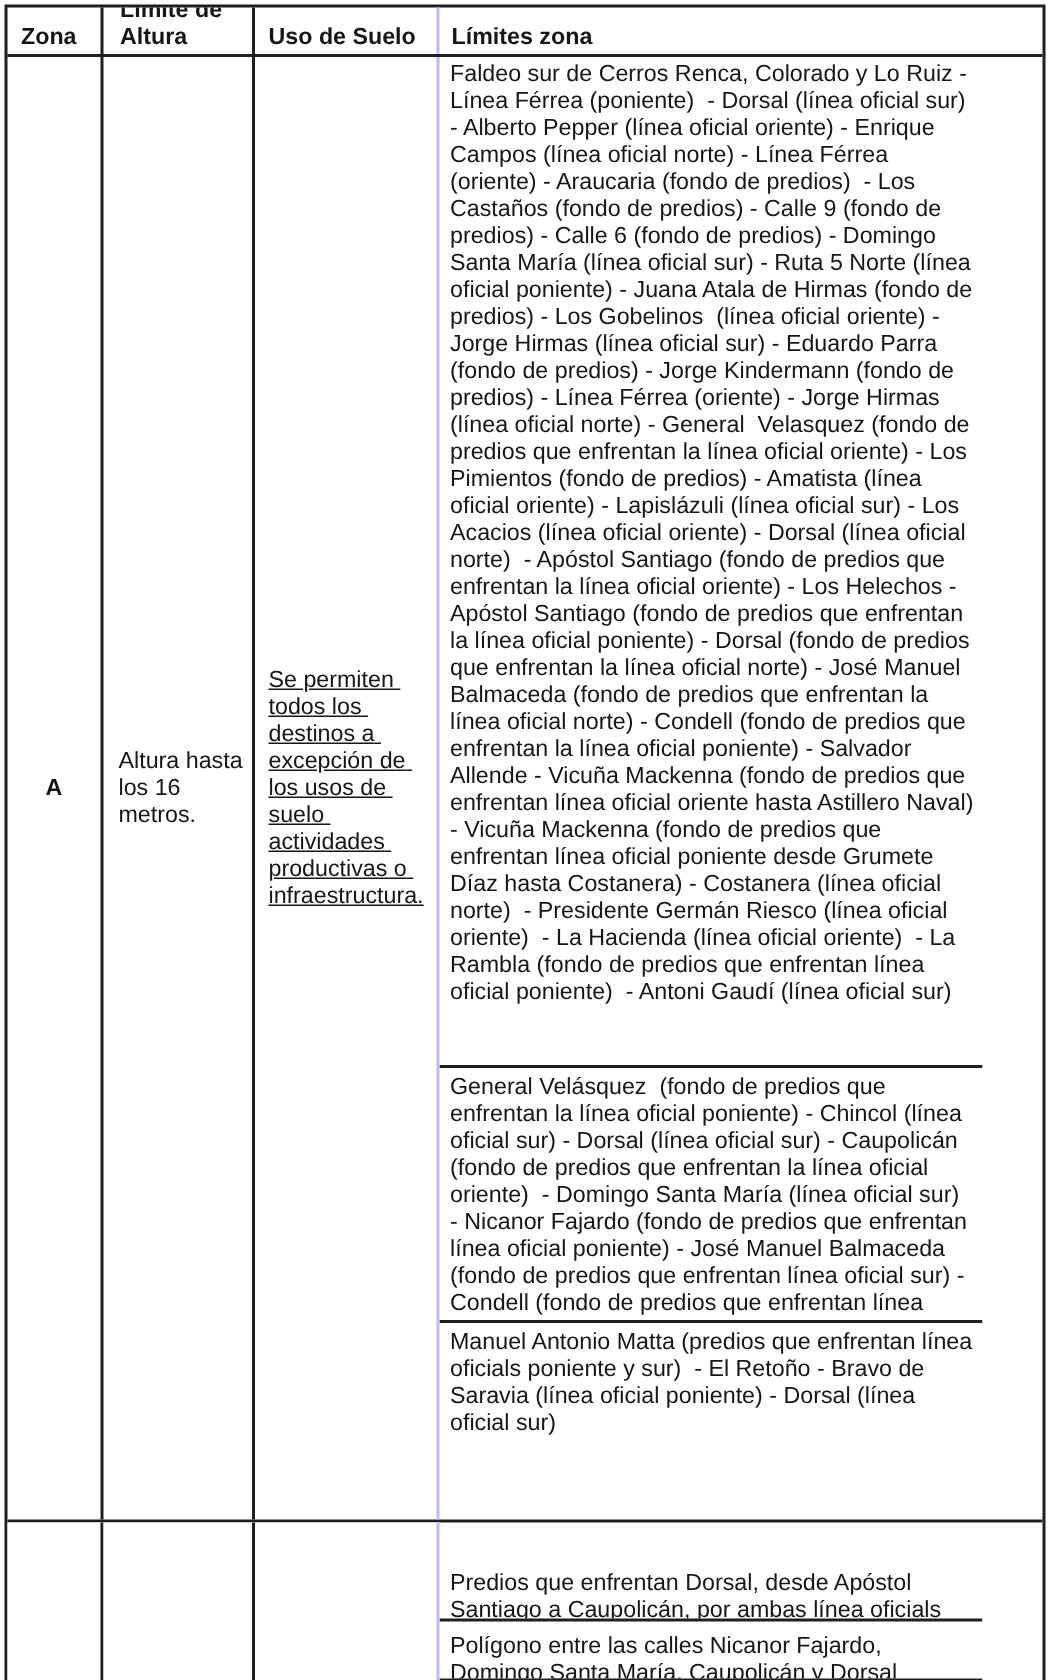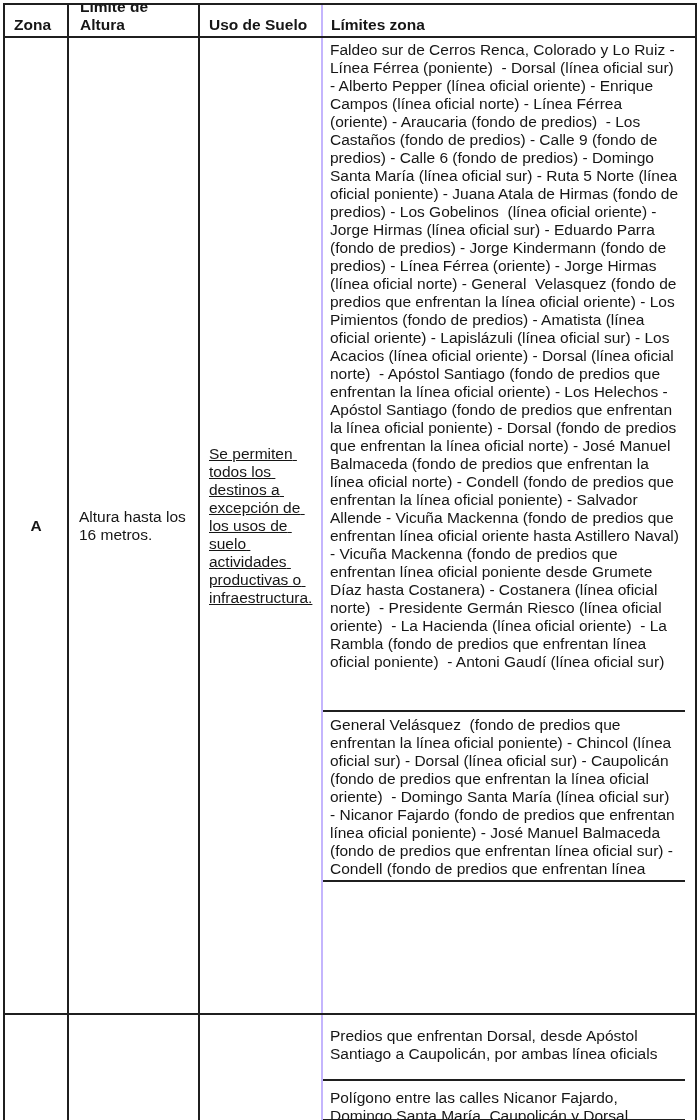--- a/index.html
+++ b/index.html
@@ -33,21 +33,21 @@
     width: 100%;
     box-sizing: border-box;
   }
   .cell {
     box-sizing: border-box;
     font-size: 15.5px;
     line-height: 18px;
     overflow: hidden;
   }
   .cell.c1 { width: 64px;  border-right: 2px solid #1f1f1f; }
-  .cell.c2 { width: 131px; border-right: 2px solid #1f1f1f; }
+  .cell.c2 { width: 101px; border-right: 2px solid #1f1f1f; }
   .cell.c3 { width: 123px; border-right: 2px solid #c4b5fd; }
   .cell.c4 { width: 362px; }
 
   
   .row.head { height: 33px; border-bottom: 2px solid #1f1f1f; }
   .row.head .cell {
     display: flex;
     align-items: flex-end;
     font-weight: 700;
     padding: 1px 4px 2px 9px;
@@ -79,21 +79,21 @@
   }
   .zoneA .sub.s1 { height: 674px; border-bottom: 2px solid #1f1f1f; padding-top: 3px; }
   .zoneA .sub.s2 { height: 170px; border-bottom: 2px solid #1f1f1f; }
   .zoneA .sub.s3 { flex: 1 1 auto; }
 
   
   .row.zoneB { height: 110px; }
   .row.zoneB .cell.c1,
   .row.zoneB .cell.c2,
   .row.zoneB .cell.c3 { background: #ffffff; }
-  .zoneB .sub.s1 { height: 68px; border-bottom: 2px solid #1f1f1f; padding-top: 12px; }
+  .zoneB .sub.s1 { height: 68px; border-bottom: 2px solid #1f1f1f; padding-top: 32px; }
   .zoneB .sub.s2 { height: 41px; border-bottom: 2px solid #1f1f1f; padding-top: 8px; }
   .zoneB .sub.s3 { flex: 1 1 auto; }
 </style>
 </head>
 <body>
 
 <div class="page">
   <div class="table">
 
     <div class="row head">
@@ -103,20 +103,21 @@
       <div class="cell c4">Límites zona</div>
     </div>
 
     <div class="row zoneA">
       <div class="cell c1">A</div>
       <div class="cell c2">Altura hasta los 16 metros.</div>
       <div class="cell c3">Se permiten todos los destinos a excepción de los usos de suelo actividades productivas o infraestructura.</div>
       <div class="cell c4 stack">
         <div class="sub s1">Faldeo sur de Cerros Renca, Colorado y Lo Ruiz - Línea Férrea (poniente)  - Dorsal (línea oficial sur) - Alberto Pepper (línea oficial oriente) - Enrique Campos (línea oficial norte) - Línea Férrea (oriente) - Araucaria (fondo de predios)  - Los Castaños (fondo de predios) - Calle 9 (fondo de predios) - Calle 6 (fondo de predios) - Domingo Santa María (línea oficial sur) - Ruta 5 Norte (línea oficial poniente) - Juana Atala de Hirmas (fondo de predios) - Los Gobelinos  (línea oficial oriente) - Jorge Hirmas (línea oficial sur) - Eduardo Parra (fondo de predios) - Jorge Kindermann (fondo de predios) - Línea Férrea (oriente) - Jorge Hirmas (línea oficial norte) - General  Velasquez (fondo de predios que enfrentan la línea oficial oriente) - Los Pimientos (fondo de predios) - Amatista (línea oficial oriente) - Lapislázuli (línea oficial sur) - Los Acacios (línea oficial oriente) - Dorsal (línea oficial norte)  - Apóstol Santiago (fondo de predios que enfrentan la línea oficial oriente) - Los Helechos - Apóstol Santiago (fondo de predios que enfrentan la línea oficial poniente) - Dorsal (fondo de predios que enfrentan la línea oficial norte) - José Manuel Balmaceda (fondo de predios que enfrentan la línea oficial norte) - Condell (fondo de predios que enfrentan la línea oficial poniente) - Salvador Allende - Vicuña Mackenna (fondo de predios que enfrentan línea oficial oriente hasta Astillero Naval) - Vicuña Mackenna (fondo de predios que enfrentan línea oficial poniente desde Grumete Díaz hasta Costanera) - Costanera (línea oficial norte)  - Presidente Germán Riesco (línea oficial oriente)  - La Hacienda (línea oficial oriente)  - La Rambla (fondo de predios que enfrentan línea oficial poniente)  - Antoni Gaudí (línea oficial sur)</div>
         <div class="sub s2">General Velásquez  (fondo de predios que enfrentan la línea oficial poniente) - Chincol (línea oficial sur) - Dorsal (línea oficial sur) - Caupolicán (fondo de predios que enfrentan la línea oficial oriente)  - Domingo Santa María (línea oficial sur)  - Nicanor Fajardo (fondo de predios que enfrentan línea oficial poniente) - José Manuel Balmaceda (fondo de predios que enfrentan línea oficial sur) - Condell (fondo de predios que enfrentan línea oficial oriente) - Costanera (línea oficial norte</div>
+        <div class="sub s3">Manuel Antonio Matta (predios que enfrentan línea oficials poniente y sur)  - El Retoño - Bravo de Saravia (línea oficial poniente) - Dorsal (línea oficial sur)</div>
       </div>
     </div>
 
     <div class="row zoneB">
       <div class="cell c1"></div>
       <div class="cell c2"></div>
       <div class="cell c3"></div>
       <div class="cell c4 stack">
         <div class="sub s1">Predios que enfrentan Dorsal, desde Apóstol Santiago a Caupolicán, por ambas línea oficials</div>
         <div class="sub s2">Polígono entre las calles Nicanor Fajardo, Domingo Santa María, Caupolicán y Dorsal</div>

